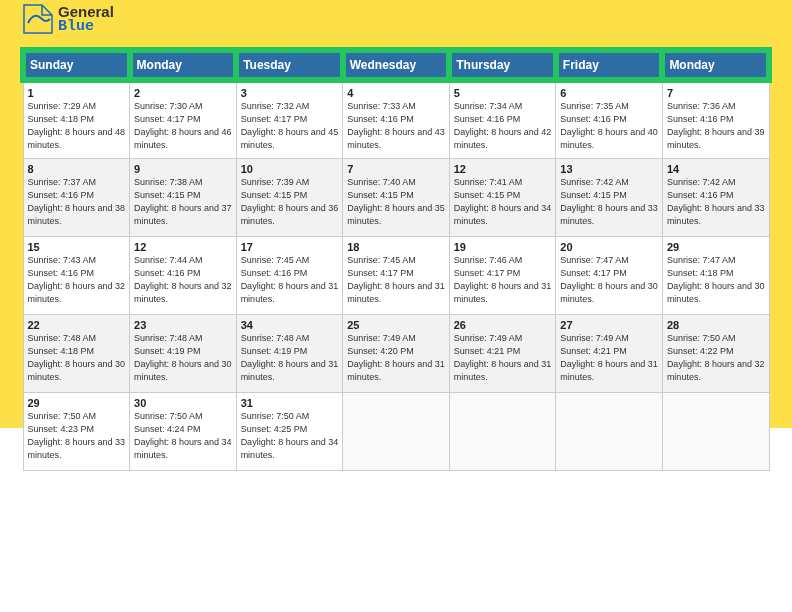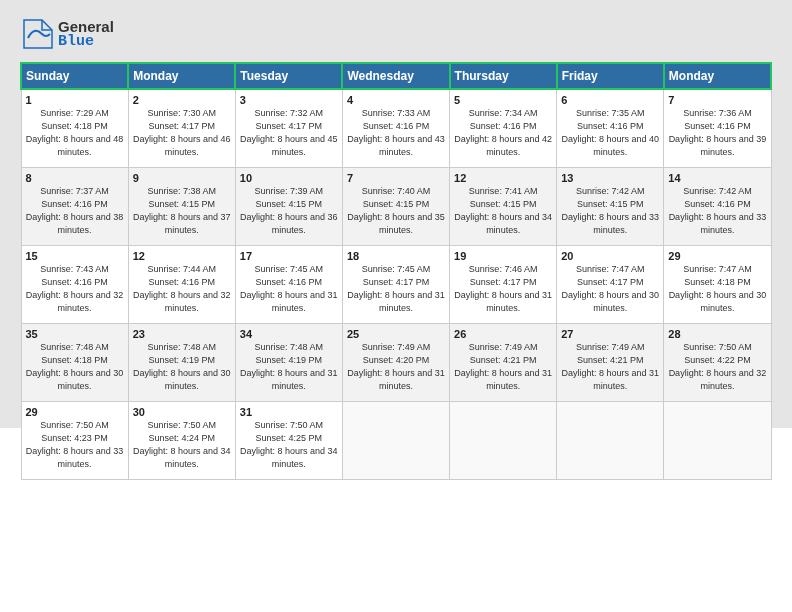--- a/index.html
+++ b/index.html
@@ -6,22 +6,22 @@
     body {
       font-family: Arial, sans-serif;
       background: #fff;
       width: 792px;
       height: 612px;
       overflow: hidden;
     }
     .page {
       width: 792px;
       height: 428px;
-      padding: 16px 20px 10px 20px;
-      background: #e5e5e5;
+      padding: 1px 20px 10px 20px;
+      background: #fde047;
     }
     .header {
       display: flex;
       justify-content: space-between;
       align-items: flex-start;
       margin-bottom: 10px;
     }
     .logo {
       display: flex;
       align-items: center;
@@ -46,21 +46,21 @@
       border-collapse: collapse;
       table-layout: fixed;
     }
     .calendar-table th {
       background-color: #2e6da4;
       color: #fff;
       font-size: 12px;
       font-weight: bold;
       padding: 5px 4px;
       text-align: left;
-      border: 2px solid #22c55e;
+      border: 6px solid #22c55e;
     }
     .calendar-table td {
       border: 1px solid #ccc;
       vertical-align: top;
       padding: 4px 4px 3px 4px;
       font-size: 9px;
       color: #333;
       height: 78px;
       background: #fff;
     }
@@ -71,21 +71,20 @@
       font-size: 11px;
       font-weight: bold;
       color: #222;
       display: block;
       margin-bottom: 1px;
     }
     .day-info {
       line-height: 1.45;
       font-size: 9px;
       color: #333;
-      text-align: center;
     }
     .empty-cell {
       background: #f9f9f9 !important;
     }
   </style>
 </head>
 <body>
 
 <div class="page">
   <div class="header">
@@ -204,21 +203,21 @@
             <span class="day-number">20</span>
             <div class="day-info">Sunrise: 7:47 AM<br>Sunset: 4:17 PM<br>Daylight: 8 hours and 30 minutes.</div>
           </td>
           <td>
             <span class="day-number">29</span>
             <div class="day-info">Sunrise: 7:47 AM<br>Sunset: 4:18 PM<br>Daylight: 8 hours and 30 minutes.</div>
           </td>
         </tr>
         <tr>
           <td>
-            <span class="day-number">35</span>
+            <span class="day-number">22</span>
             <div class="day-info">Sunrise: 7:48 AM<br>Sunset: 4:18 PM<br>Daylight: 8 hours and 30 minutes.</div>
           </td>
           <td>
             <span class="day-number">23</span>
             <div class="day-info">Sunrise: 7:48 AM<br>Sunset: 4:19 PM<br>Daylight: 8 hours and 30 minutes.</div>
           </td>
           <td>
             <span class="day-number">34</span>
             <div class="day-info">Sunrise: 7:48 AM<br>Sunset: 4:19 PM<br>Daylight: 8 hours and 31 minutes.</div>
           </td>

